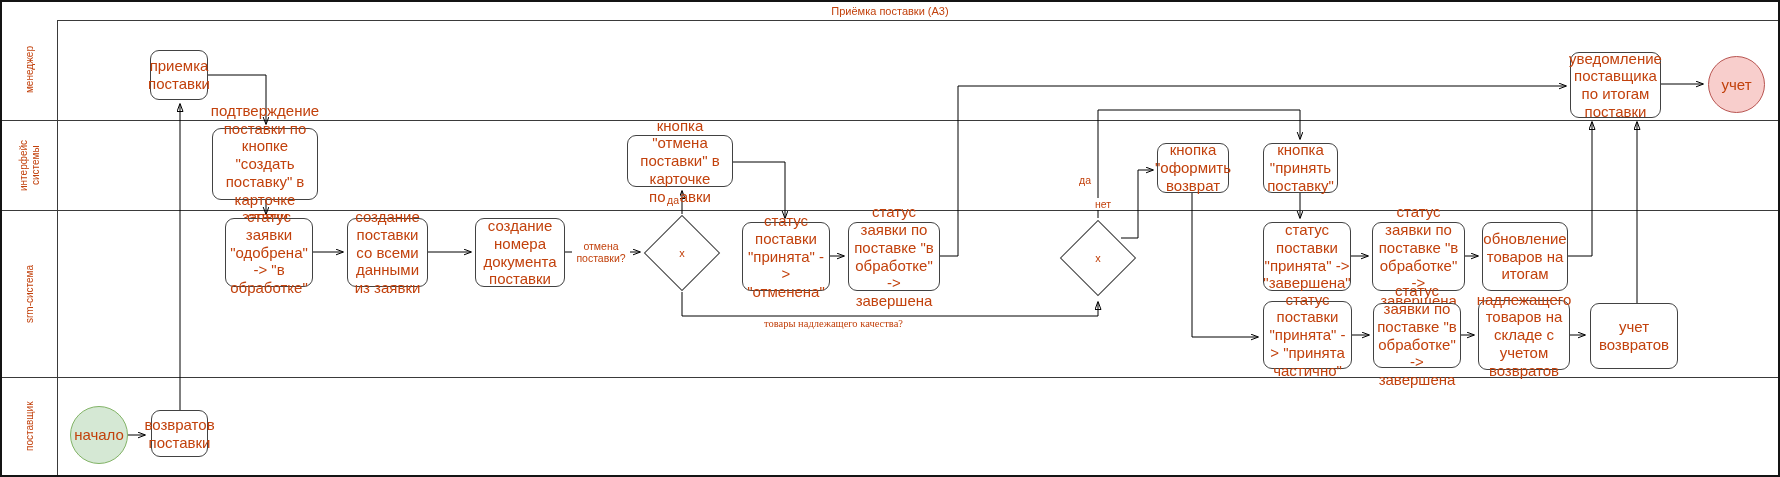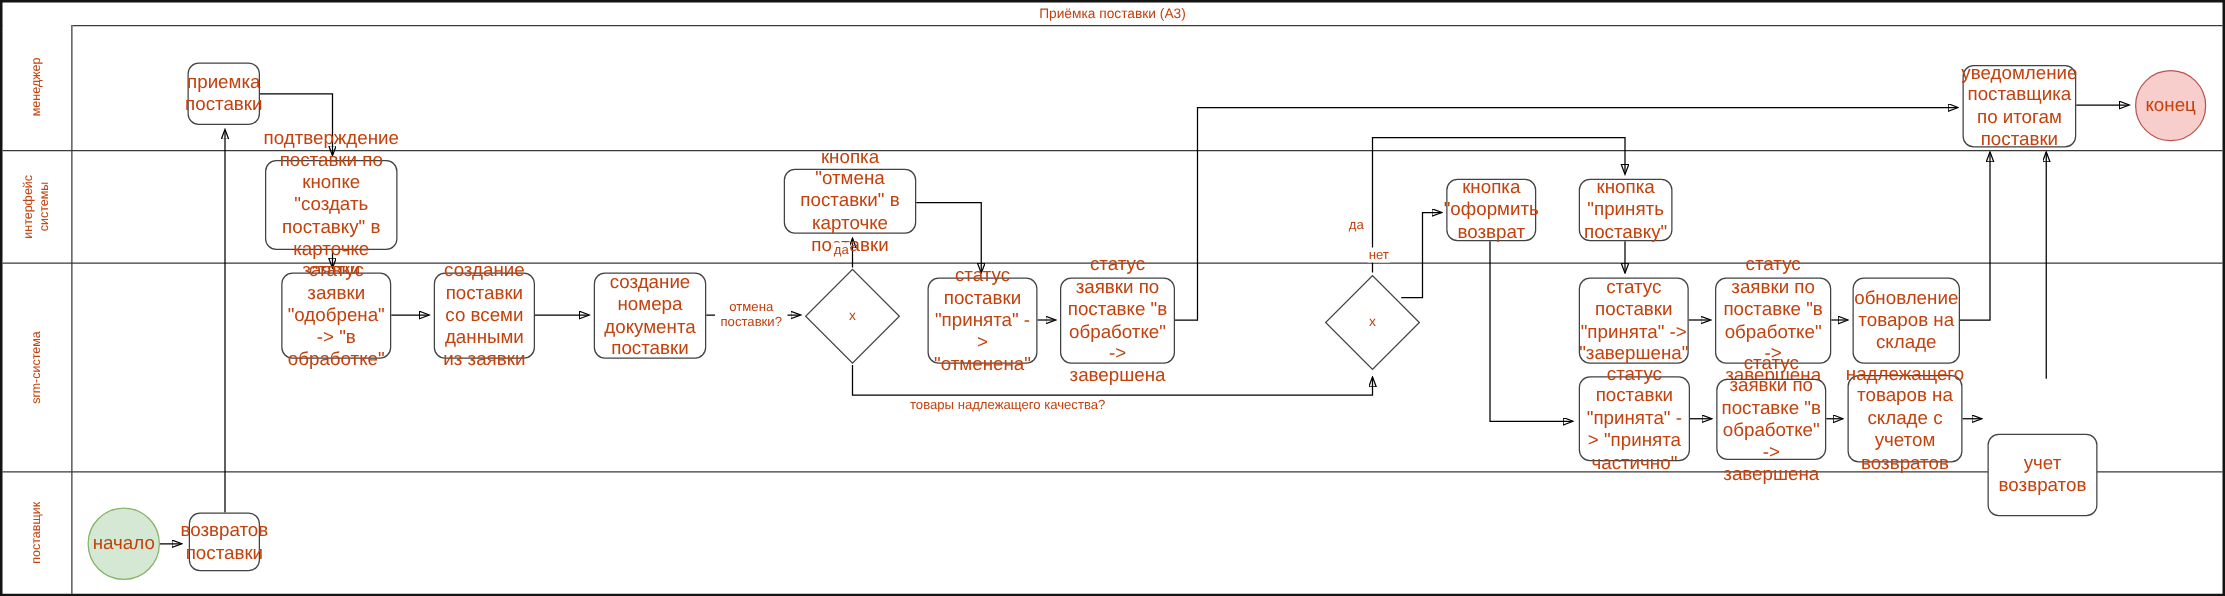--- a/index.html
+++ b/index.html
@@ -74,21 +74,21 @@
     <path d="M1570 335 H1585" marker-end="url(#arr)"></path>
     <path d="M1637 303 V122" marker-end="url(#arr)"></path>
     <path d="M1661 84 H1703" marker-end="url(#arr)"></path>
   </svg>
 
   <div class="node event" style="left: 70px; top: 406px; width: 58px; height: 58px; background: rgb(213, 232, 212); border-color: rgb(130, 179, 102);">начало</div>
   <div class="node" style="left:151px;top:410px;width:57px;height:47px;">возвратов поставки</div>
 
   <div class="node" style="left:150px;top:50px;width:58px;height:50px;">приемка поставки</div>
   <div class="node" style="left:1570px;top:52px;width:91px;height:66px;">уведомление поставщика по итогам поставки</div>
-  <div class="node event" style="left: 1708px; top: 56px; width: 57px; height: 57px; background: rgb(248, 206, 204); border-color: rgb(184, 84, 80);">конец</div>
+  <div class="node event" style="left: 1708px; top: 56px; width: 57px; height: 57px; background: rgb(248, 206, 204); border-color: rgb(184, 84, 80);">учет</div>
 
   <div class="node" style="left:212px;top:128px;width:106px;height:72px;">подтверждение поставки по кнопке "создать поставку" в карточке заявки</div>
   <div class="node" style="left:627px;top:135px;width:106px;height:52px;">кнопка "отмена поставки" в карточке поставки</div>
   <div class="node" style="left:1157px;top:143px;width:72px;height:50px;">кнопка "оформить возврат</div>
   <div class="node" style="left:1263px;top:143px;width:75px;height:50px;">кнопка "принять поставку"</div>
 
   <div class="node" style="left:225px;top:218px;width:88px;height:69px;">статус заявки "одобрена" -&gt; "в обработке"</div>
   <div class="node" style="left:347px;top:218px;width:81px;height:69px;">создание поставки со всеми данными из заявки</div>
   <div class="node" style="left:475px;top:218px;width:90px;height:69px;">создание номера документа поставки</div>
 
@@ -96,26 +96,26 @@
   <div class="gw-label" style="left:655px;top:226px;width:54px;height:54px;">x</div>
 
   <div class="node" style="left:742px;top:222px;width:88px;height:69px;">статус поставки "принята" -&gt; "отменена"</div>
   <div class="node" style="left:848px;top:222px;width:92px;height:69px;">статус заявки по поставке "в обработке" -&gt; завершена</div>
 
   <div class="gateway" style="left:1071px;top:231px;width:54px;height:54px;"></div>
   <div class="gw-label" style="left:1071px;top:231px;width:54px;height:54px;">x</div>
 
   <div class="node" style="left:1263px;top:222px;width:88px;height:69px;">статус поставки "принята" -&gt; "завершена"</div>
   <div class="node" style="left:1372px;top:222px;width:93px;height:69px;">статус заявки по поставке "в обработке" -&gt; завершена</div>
-  <div class="node" style="left:1482px;top:222px;width:86px;height:69px;">обновление товаров на складе</div>
+  <div class="node" style="left:1482px;top:222px;width:86px;height:69px;">обновление товаров на итогам</div>
 
   <div class="node" style="left:1263px;top:301px;width:89px;height:68px;">статус поставки "принята" -&gt; "принята частично"</div>
   <div class="node" style="left:1373px;top:303px;width:88px;height:65px;">статус заявки по поставке "в обработке" -&gt; завершена</div>
   <div class="node" style="left:1478px;top:300px;width:92px;height:70px;">надлежащего товаров на складе с учетом возвратов</div>
-  <div class="node" style="left:1590px;top:303px;width:88px;height:66px;margin-top:44px;">учет возвратов</div>
+  <div class="node" style="left:1590px;top:303px;width:88px;height:66px;">учет возвратов</div>
 
   <div class="elabel" style="left:572px;top:240px;width:56px;">отмена поставки?</div>
   <div class="elabel" style="left:666px;top:194px;">да</div>
-  <div class="elabel nowrap" style="left:727px;top:318px;">товары надлежащего качества?</div>
+  <div class="elabel nowrap" style="left:763px;top:318px;font-family:Liberation Serif, serif;">товары надлежащего качества?</div>
   <div class="elabel" style="left:1078px;top:174px;">да</div>
   <div class="elabel" style="left:1094px;top:198px;">нет</div>
 
 </div>
 
 </body></html>

